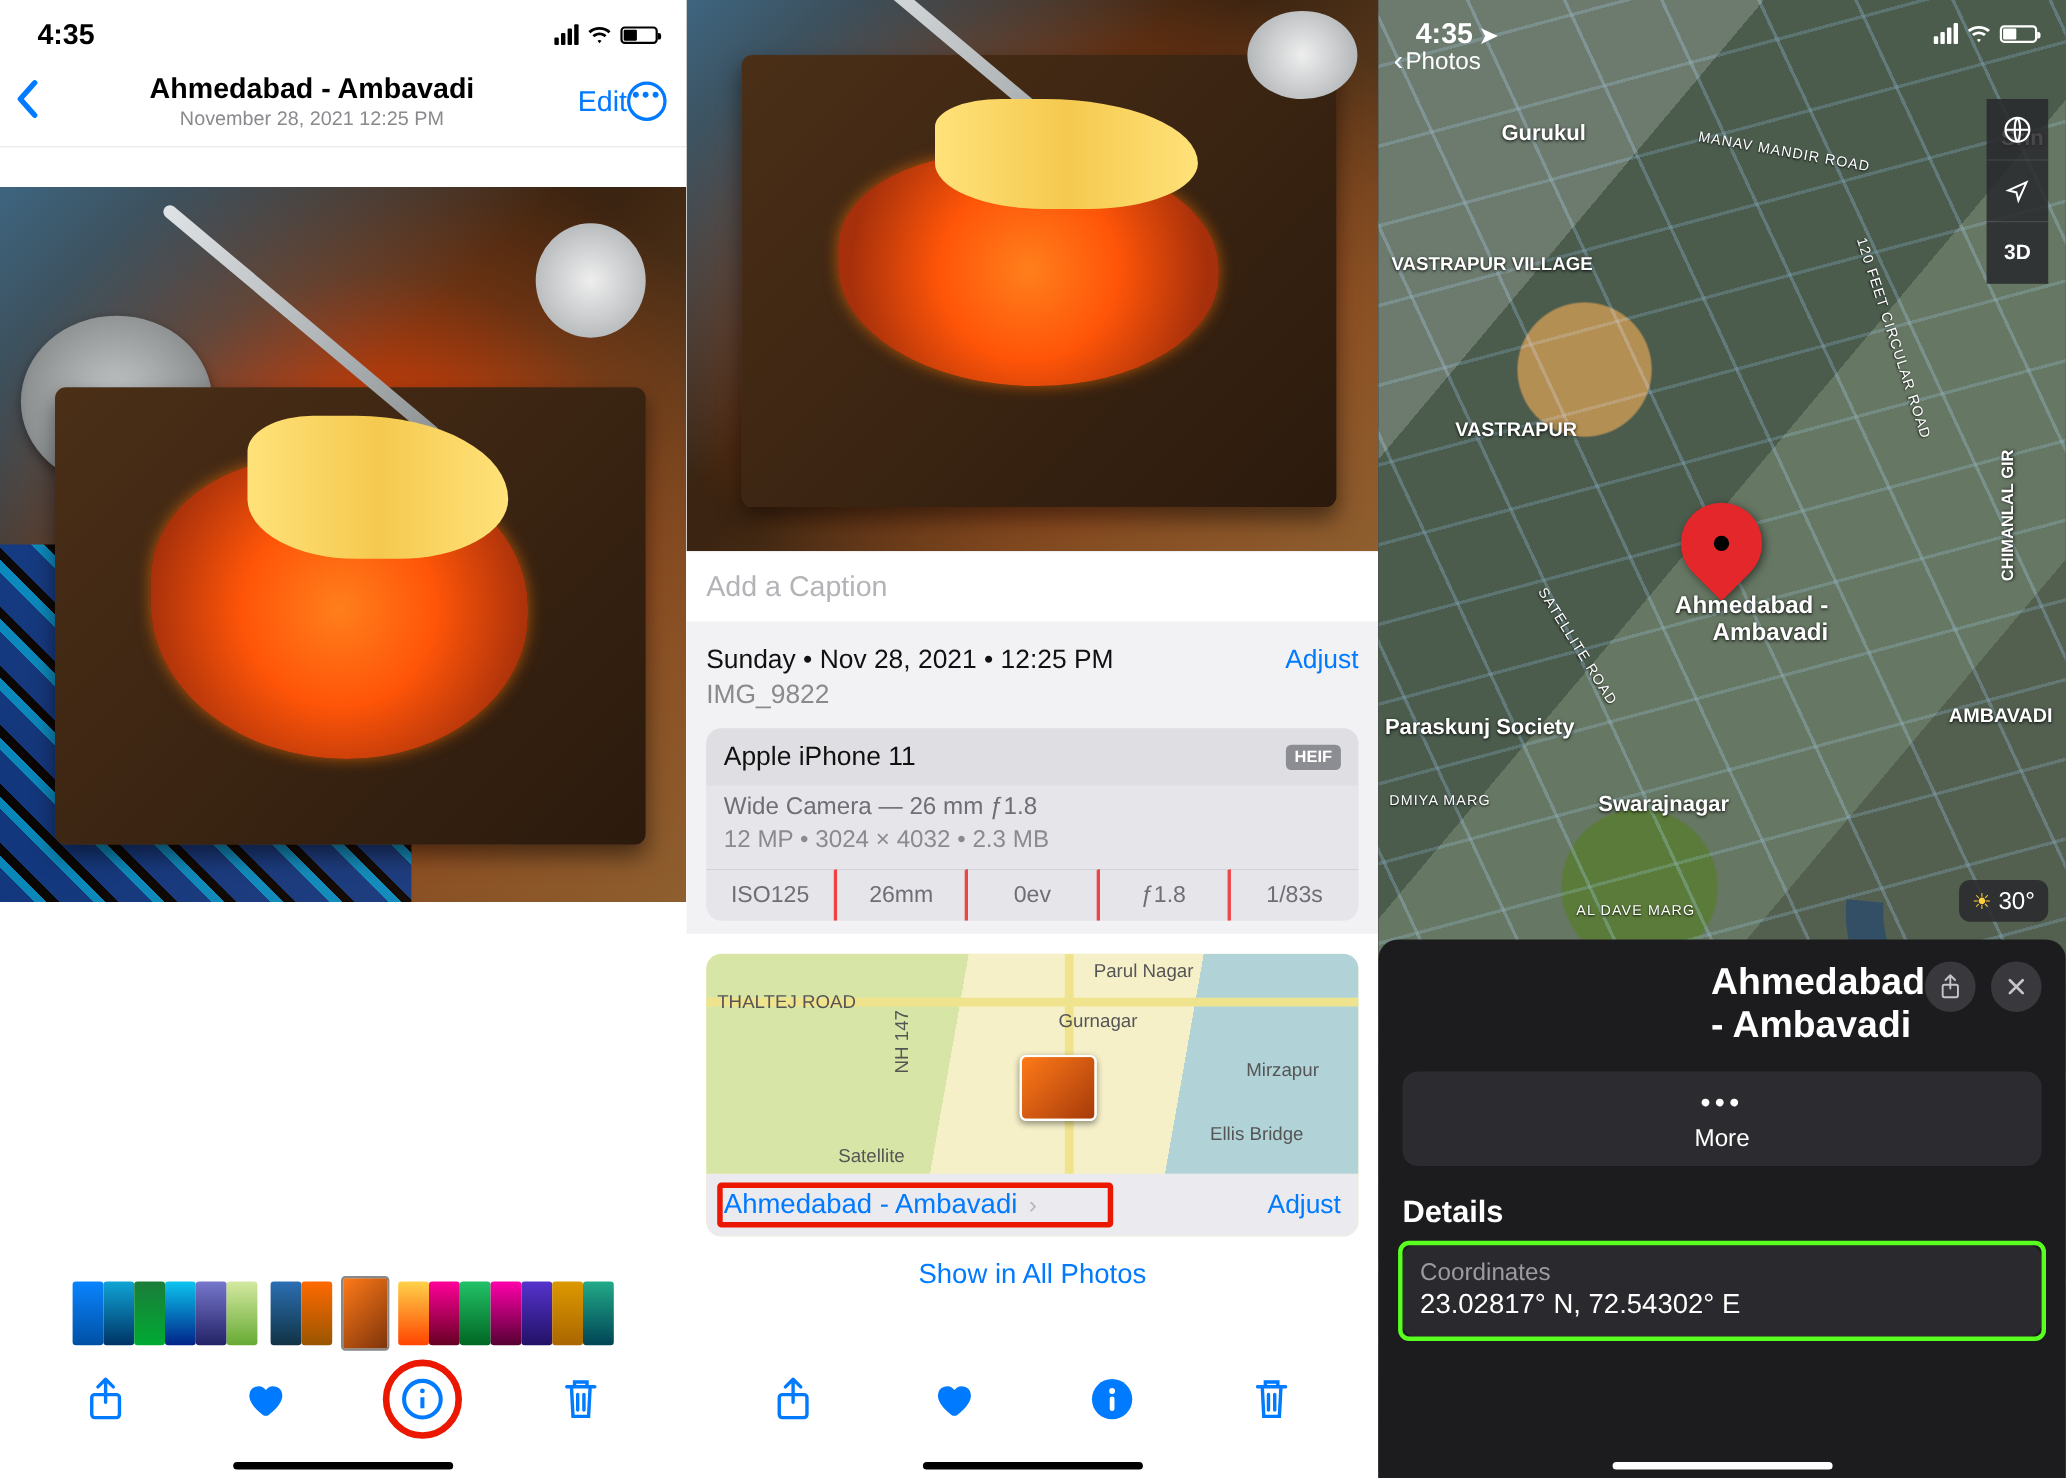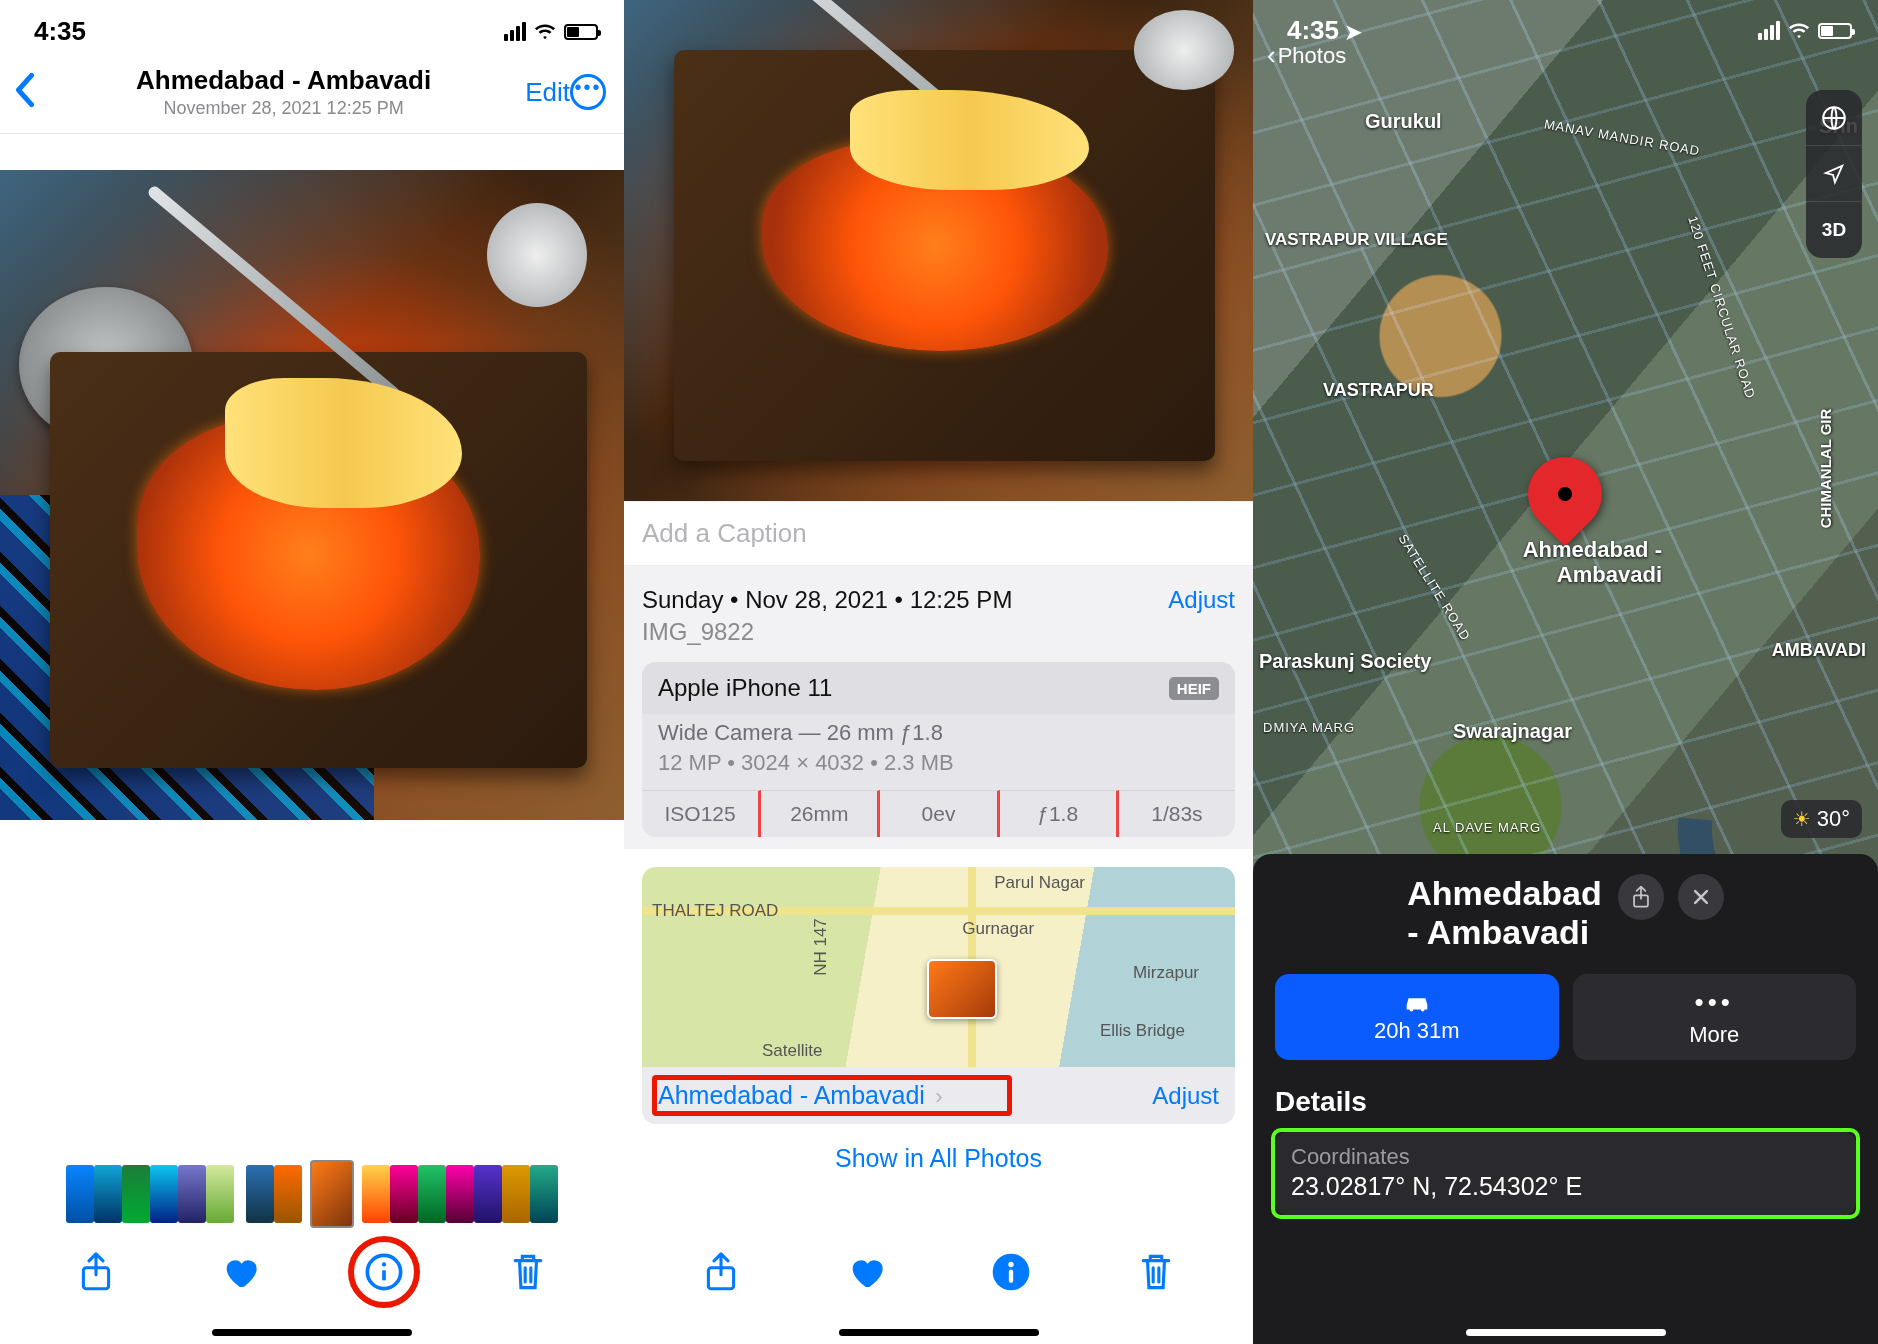--- a/index.html
+++ b/index.html
@@ -110,28 +110,28 @@
     repeating-linear-gradient(65deg, rgba(80,120,160,0.4) 0 3px, transparent 3px 80px),
     repeating-linear-gradient(-15deg, rgba(70,110,150,0.35) 0 3px, transparent 3px 70px);
     mix-blend-mode:screen;}
   .sat-river{position:absolute; right:-60px; top:52%; width:260px; height:260px; border:34px solid #2a4b6b; border-top-color:transparent; border-left-color:transparent; border-radius:50%; transform:rotate(50deg); opacity:0.8;}
   .pin { position:absolute; left:44%; top:34%; }
   .pin .head{ width:74px; height:74px; background:#e4272b; border-radius:50% 50% 50% 2px; transform:rotate(-45deg); box-shadow:0 3px 8px rgba(0,0,0,0.5); position:relative;}
   .pin .head::after{content:""; position:absolute; left:50%; top:50%; width:14px; height:14px; background:#000; border-radius:50%; transform:translate(-50%,-50%) rotate(45deg);}
   .pin-label { position:absolute; top:80px; left:-46px; text-align:right; font-size:22px; color:#fff; text-shadow:0 1px 3px #000; font-weight:600; line-height:1.15; width:180px;}
   .map-label { position:absolute; color:#fff; font-size:20px; text-shadow:0 1px 3px #000; font-weight:600;}
   .road-label { position:absolute; color:#fff; font-size:13px; text-shadow:0 1px 2px #000; letter-spacing:1px;}
-  .right-controls { position:absolute; right:16px; top:90px; display:flex; flex-direction:column; background:rgba(40,40,44,0.85); border-radius:16px; overflow:hidden;}
+  .right-controls { position:absolute; right:16px; top:90px; display:flex; flex-direction:column; background:rgba(40,40,44,0.85); border-radius:0; overflow:hidden;}
   .right-controls div { width:56px; height:56px; display:flex; align-items:center; justify-content:center; color:#fff; font-size:19px; border-bottom:1px solid rgba(255,255,255,0.12); cursor:pointer;}
   .right-controls div:last-child{border-bottom:none;}
   .temp-badge { position:absolute; right:16px; top:800px; background:rgba(40,40,44,0.85); border-radius:10px; padding:6px 12px; font-size:22px; display:flex; align-items:center; gap:6px; color:#fff;}
   .sun-icon{ color:#ffcf3a; font-size:20px;}
 
   .sheet { position:absolute; left:0; right:0; bottom:0; height:490px; background:#1c1c1e; border-radius:18px 18px 0 0; padding:20px 22px 0; }
-  .sheet-header { display:flex; justify-content:center; align-items:flex-start;gap:16px; }
+  .sheet-header { display:flex; justify-content:flex-end; align-items:flex-start; }
   .sheet-title { font-size:34px; font-weight:700; line-height:1.15;}
   .sheet-ctrls { display:flex; gap:14px; }
   .sheet-btn { width:46px; height:46px; border-radius:50%; background:#39393d; display:flex; align-items:center; justify-content:center; color:#b9b9bf; cursor:pointer;}
   .btn-row { display:flex; gap:14px; margin-top:22px; }
   .big-btn { flex:1; border-radius:14px; display:flex; flex-direction:column; align-items:center; justify-content:center; height:86px; cursor:pointer;}
   .big-btn.primary { background:#0a5cff; color:#fff;}
   .big-btn.secondary { background:#2c2c30; color:#fff;}
   .big-btn .blab { font-size:22px; margin-top:4px;}
   .details-h { font-size:28px; font-weight:700; margin-top:26px;}
   .coord-card { margin-top:14px; background:#2a2a2e; border-radius:12px; padding:12px 16px 14px; position:relative;}
@@ -413,26 +413,20 @@
             </svg>
           </div>
         <div class="sheet-btn">
             <svg width="20" height="20" viewBox="0 0 24 24" stroke="#c5c5cb" stroke-width="3" stroke-linecap="round">
               <path d="M5 5l14 14M19 5L5 19"></path>
             </svg>
           </div>
       </div>
     </div>
     <div class="btn-row">
-      <div class="big-btn primary">
-        <svg width="30" height="24" viewBox="0 0 32 20" fill="#fff">
-            <path d="M5 13l2-7h18l2 7v5h-3a2 2 0 11-4 0H12a2 2 0 11-4 0H5v-5z"></path>
-          </svg>
-        <span class="blab">20h 31m</span>
-      </div>
       <div class="big-btn secondary">
         <span style="font-size:26px;letter-spacing:4px;">•••</span>
         <span class="blab">More</span>
       </div>
     </div>
     <div class="details-h">Details</div>
     <div class="coord-card">
       <div class="coord-label">Coordinates</div>
       <div class="coord-value">23.02817° N, 72.54302° E</div>
       <div class="coord-highlight"></div>

